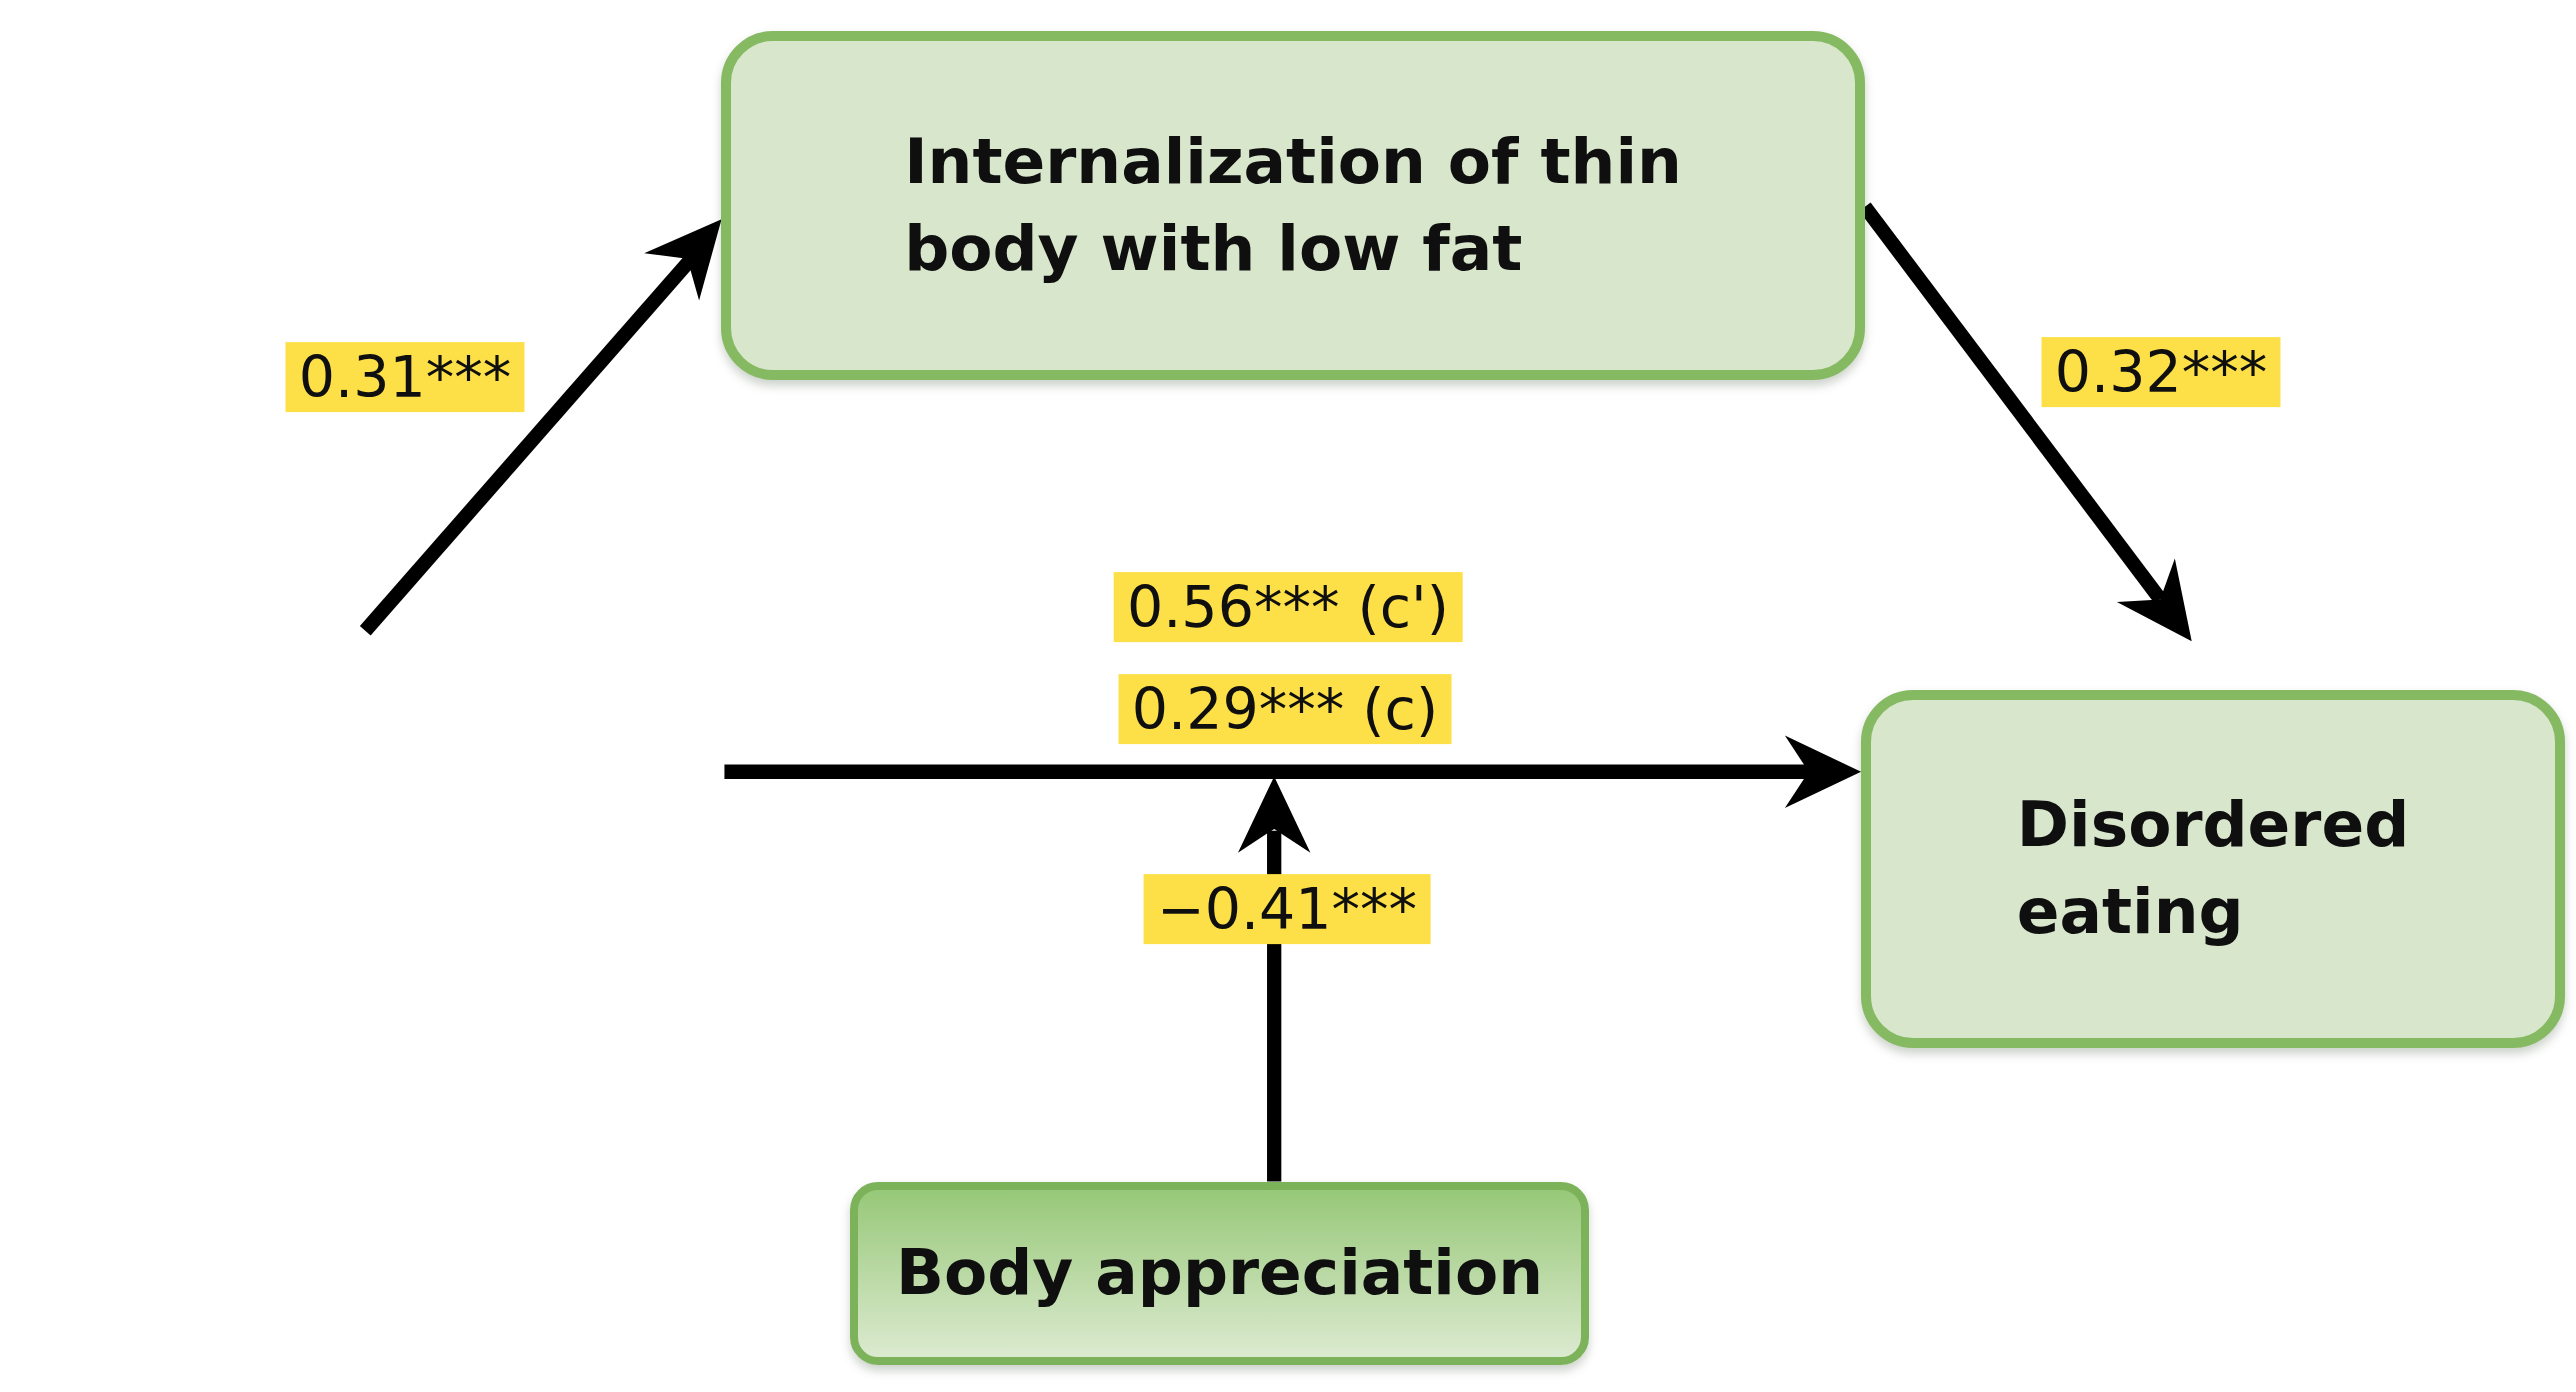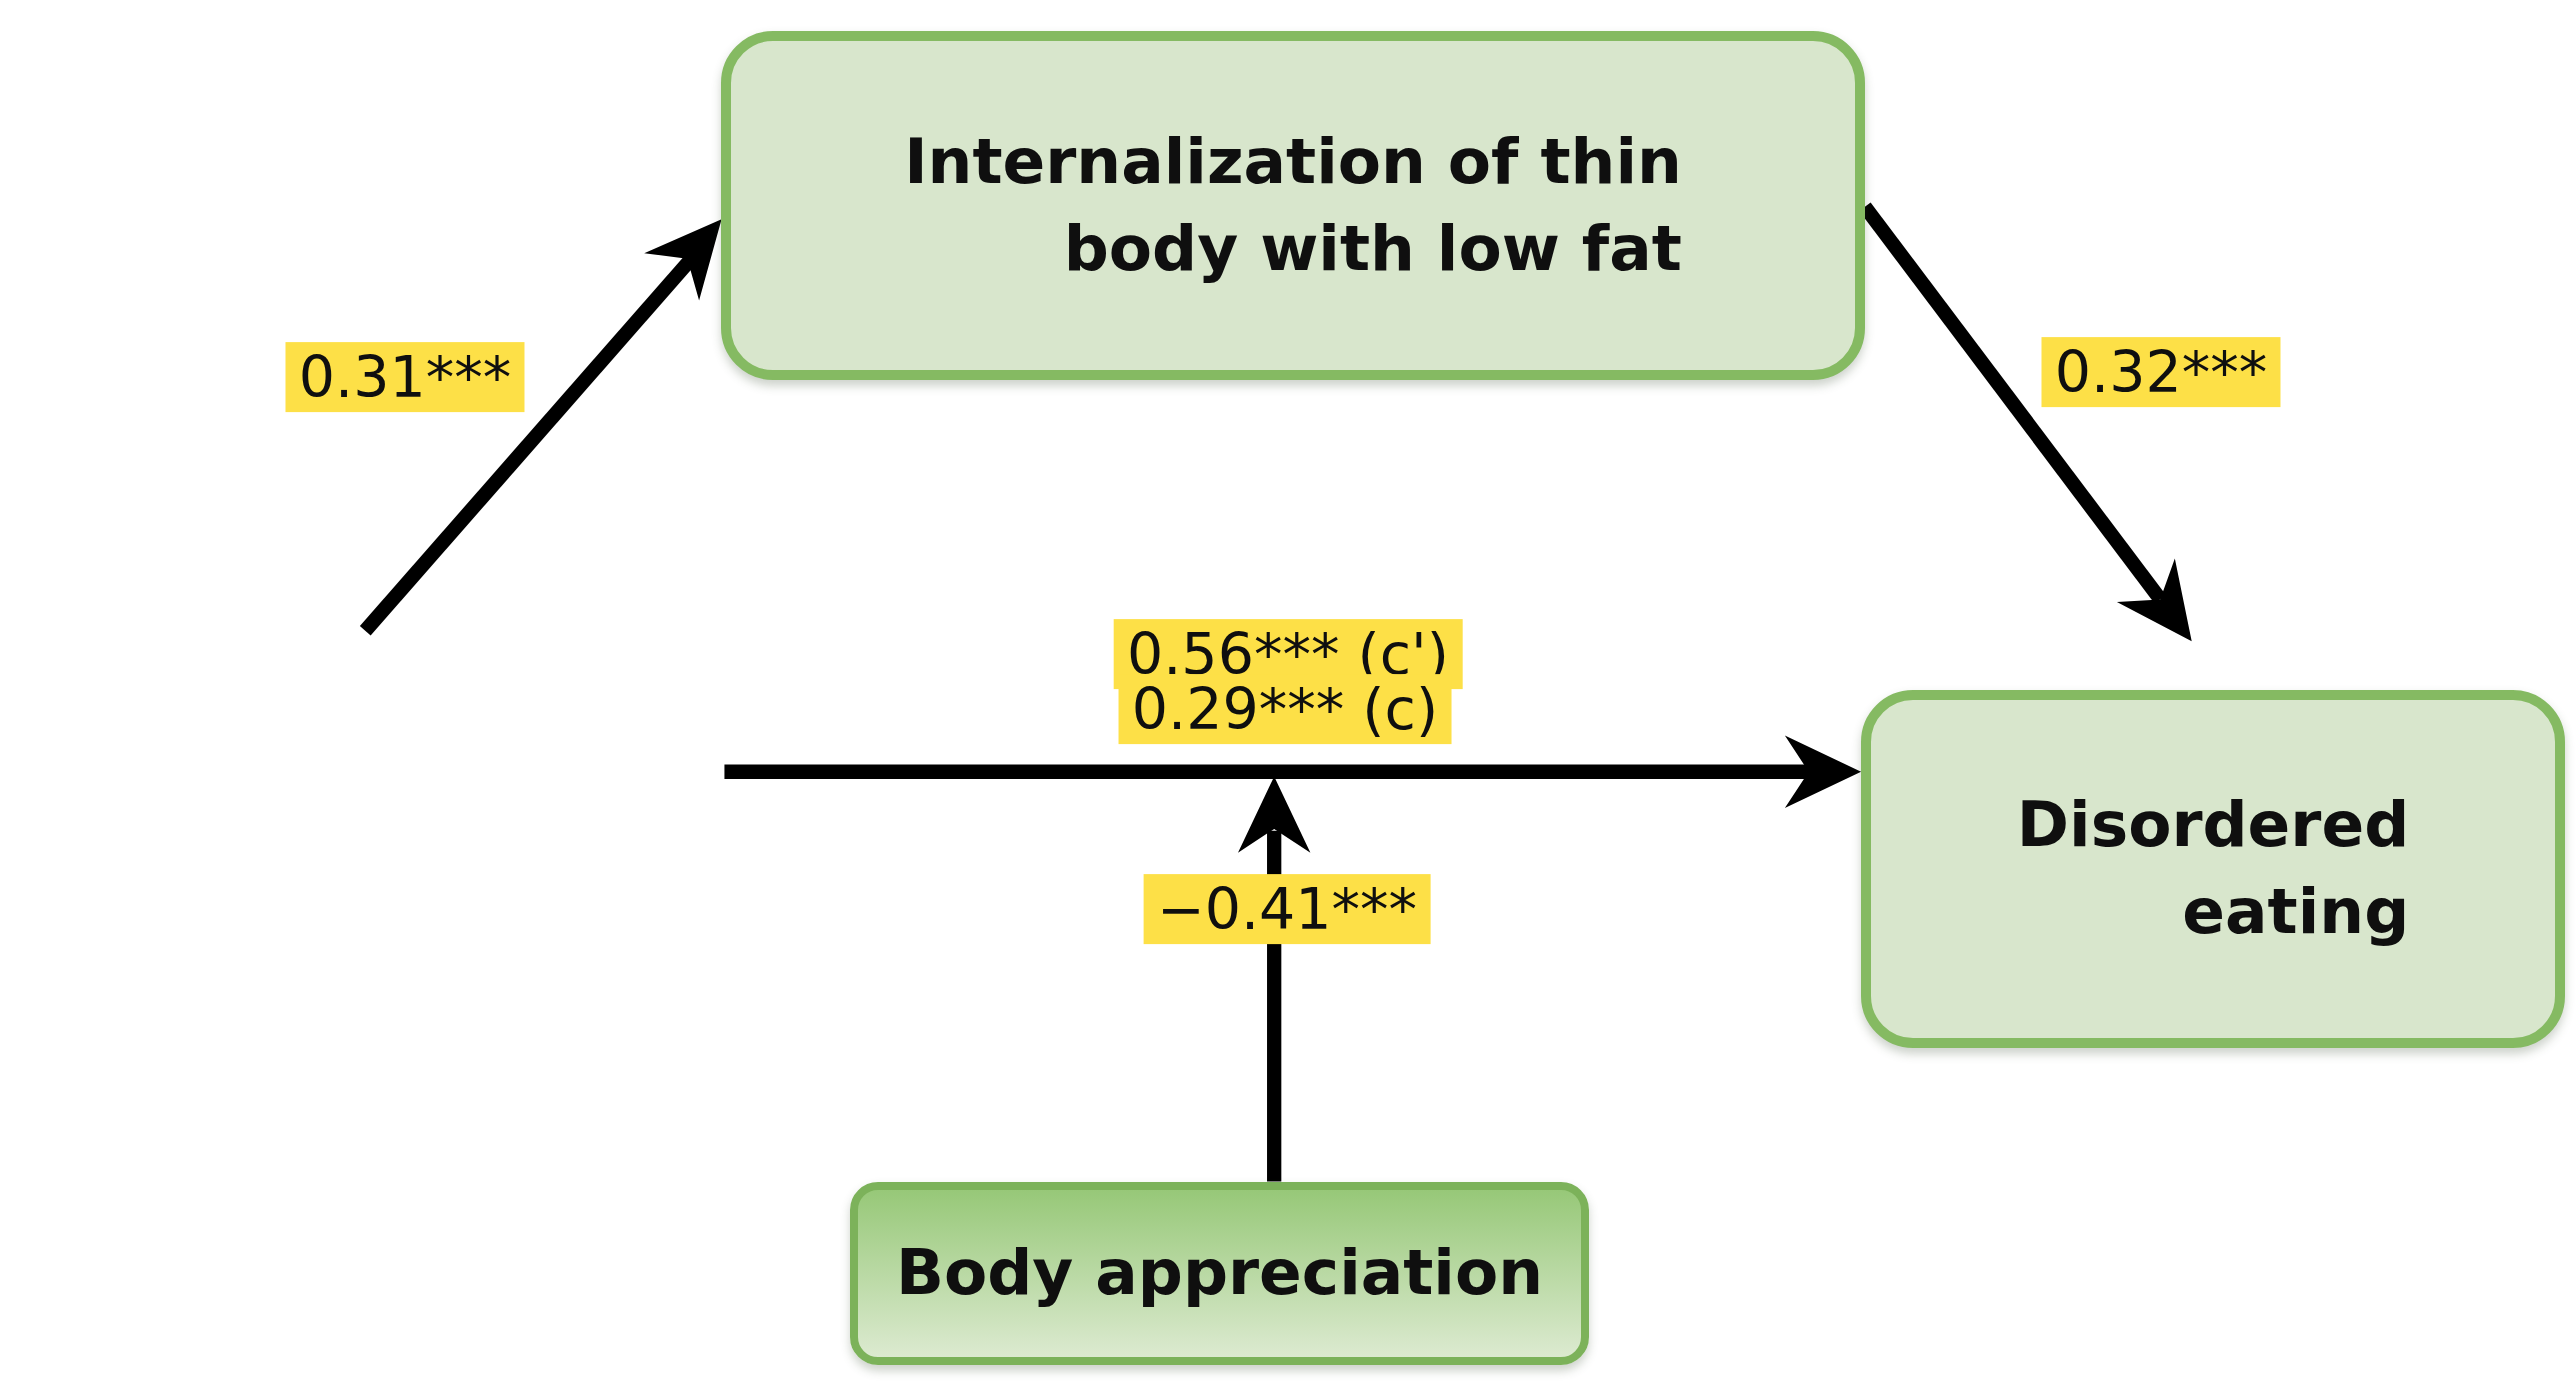--- a/index.html
+++ b/index.html
@@ -31,21 +31,21 @@
   }
   .node {
     position: absolute;
     box-sizing: border-box;
     background: var(--node-fill, #d8e6cc);
     border: 10.5px solid var(--node-border, #85ba62);
     border-radius: 52px;
     display: flex;
     align-items: center;
     justify-content: center;
-    text-align: right;
+    text-align: left;
     color: var(--text, #0f0f0f);
     font-weight: 700;
     font-size: 63px;
     line-height: 1.38;
     box-shadow: 0 5.7px 9.5px rgba(60, 80, 50, 0.25);
     padding: 0 19px;
   }
   .node span {
     white-space: pre-line;
   }
@@ -66,21 +66,21 @@
     transform: translate(-50%, -50%);
     color: var(--text, #0f0f0f);
     font-weight: 400;
     font-size: 57px;
     background: #fde047;
     padding: 1.9px 13.3px;
     white-space: nowrap;
   }
   #coef-a    { left: 405px;  top: 377px; }
   #coef-b    { left: 2161px; top: 372px; }
-  #coef-cp   { left: 1288px; top: 607px; margin-top: 47px; }
+  #coef-cp   { left: 1288px; top: 607px; }
   #coef-c    { left: 1285px; top: 709px; }
   #coef-mod  { left: 1287px; top: 909px; }
 </style>
 </head>
 <body>
 
 <div class="canvas">
 
   <svg class="arrow-layer" viewBox="0 0 2703 1461" aria-hidden="true">
 

